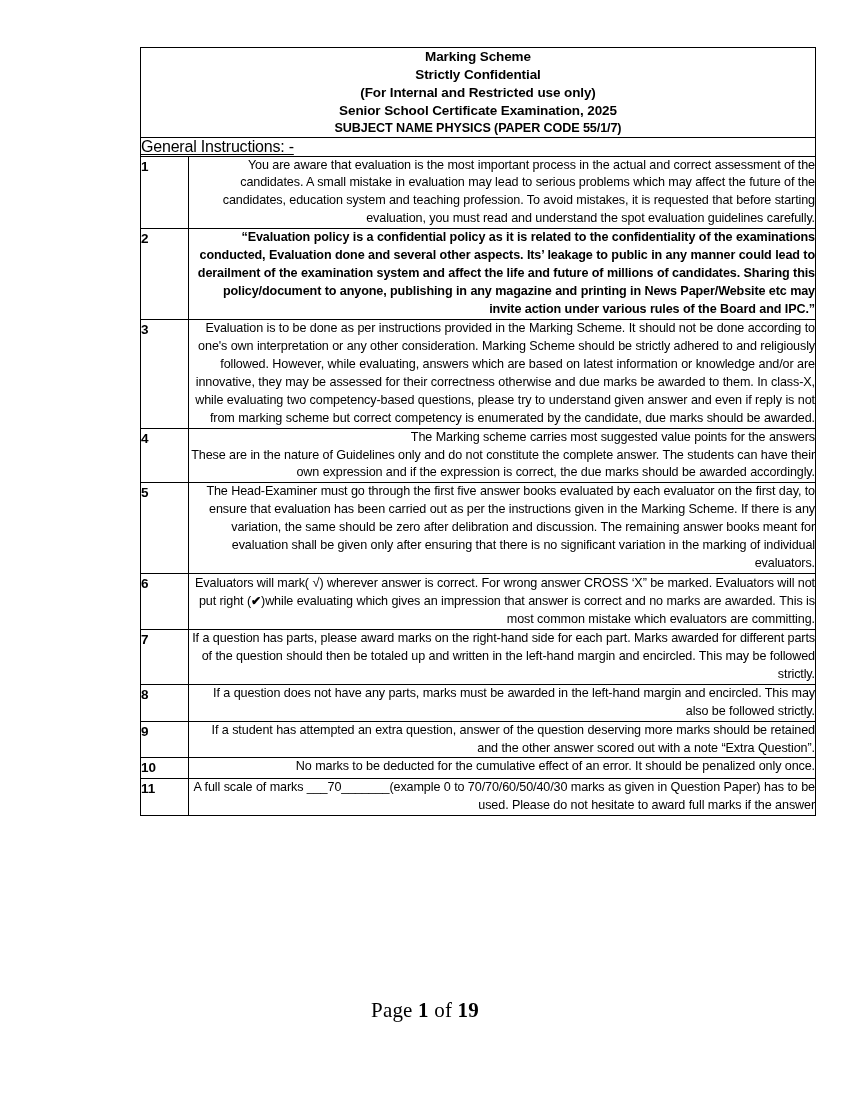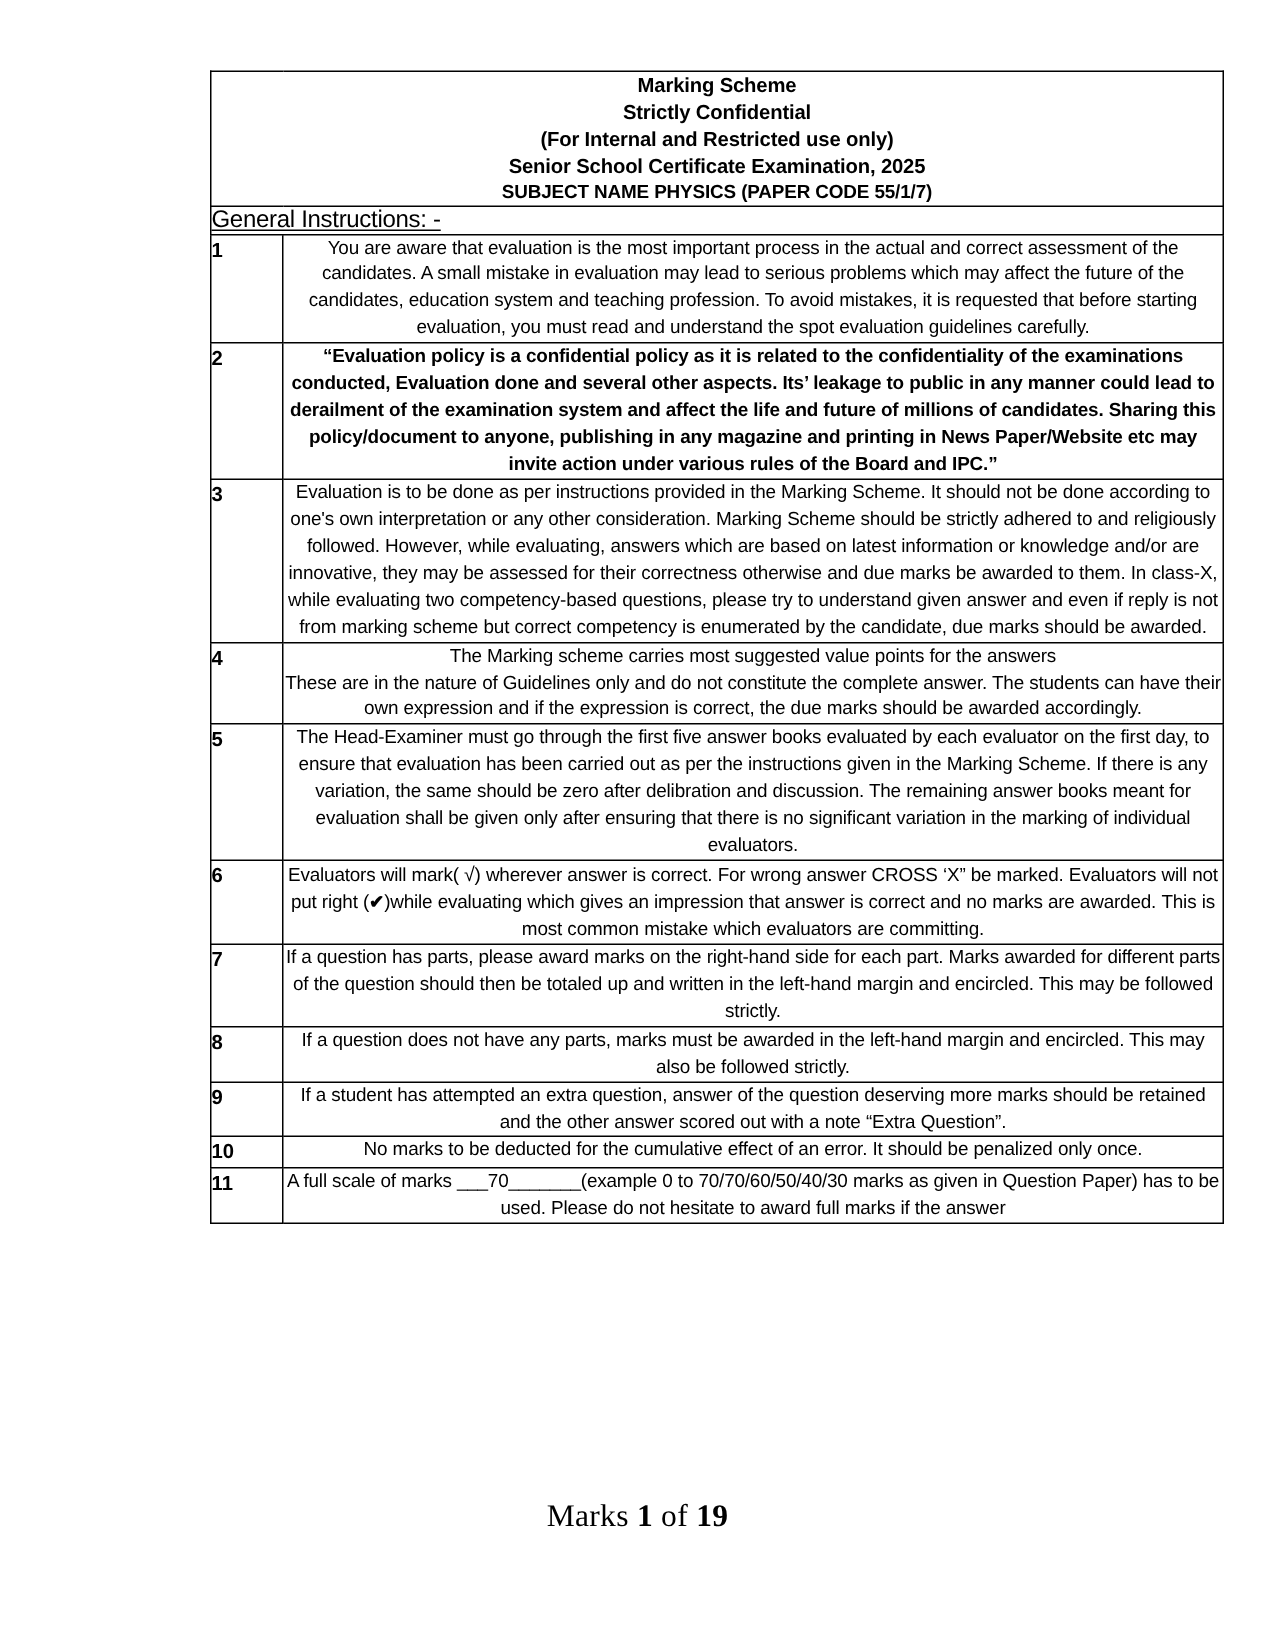--- a/index.html
+++ b/index.html
@@ -76,21 +76,21 @@
     text-align: left;
     padding: 2px 0 2px 7px;
     font-weight: bold;
     font-size: 13.5px;
     line-height: 1.42;
   }
   .body-cell {
     padding: 2px 5px 3px 7px;
     font-size: 12.6px;
     line-height: 1.425;
-    text-align: center;
+    text-align: right;
     letter-spacing: -0.12px;
     word-spacing: 0.1px;
   }
   .body-cell b {
     font-weight: normal;
     letter-spacing: -0.1px;
   }
   .body-cell.all-bold {
     font-weight: bold;
   }
@@ -192,15 +192,15 @@
         <td class="body-cell">No marks to be deducted for the cumulative effect of an error. It should be penalized only once.</td>
       </tr>
 
       <tr>
         <td class="num-cell">11</td>
         <td class="body-cell">A full scale of marks ___70_______(example 0 to 70/70/60/50/40/30 marks as given in Question Paper) has to be used. Please do not hesitate to award full marks if the answer</td>
       </tr>
     </tbody>
   </table>
 
-  <div class="footer"><span>Marks </span><b>1</b><span> of </span><b>19</b></div>
+  <div class="footer"><span>Page </span><b>1</b><span> of </span><b>19</b></div>
 
 </div>
 
 </body></html>

